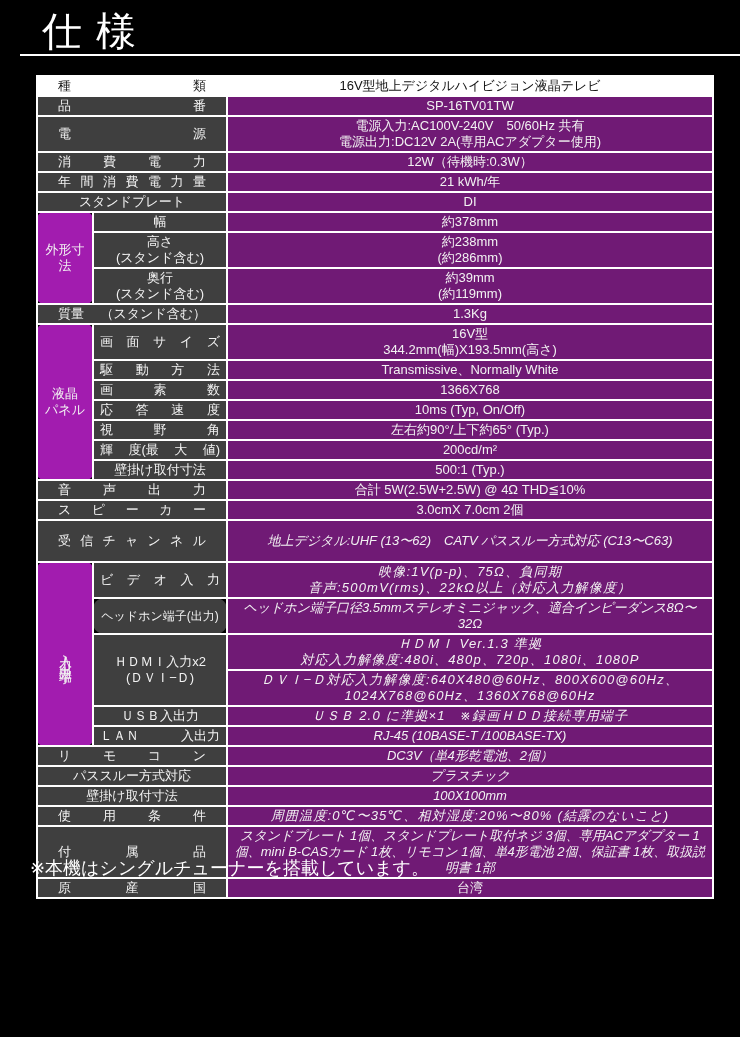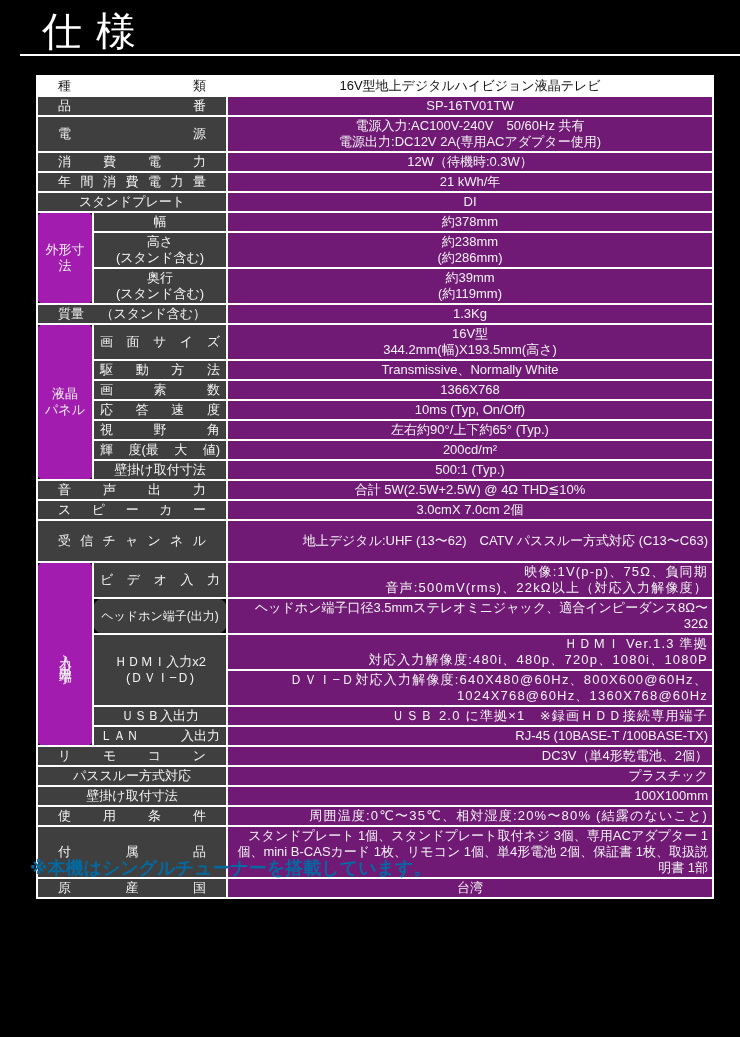--- a/index.html
+++ b/index.html
@@ -6,33 +6,33 @@
   .stage{position:relative;width:740px;height:1037px;background:#000;overflow:hidden;
          font-family:"Liberation Sans","DejaVu Sans",sans-serif;color:#f2f2f2;}
   .page-title{position:absolute;left:42px;top:4px;font-size:40px;font-weight:500;
               letter-spacing:14px;color:#fff;white-space:nowrap;}
   .title-rule{position:absolute;left:20px;top:54px;width:720px;height:2px;background:#fff;}
   .tbl-wrap{position:absolute;left:36px;top:75px;width:676px;}
   table.spec{border-collapse:collapse;table-layout:fixed;width:676px;font-size:13px;line-height:16px;}
   table.spec td{border:2px solid #fff;padding:1px 4px;vertical-align:middle;overflow:hidden;}
   td.lblc{background:#3f3f3f;}
   td.valc{background:#701a75;text-align:center;white-space:pre-line;}
-  td.left{text-align:right;padding-left:8px;}
+  td.left{text-align:center;padding-left:8px;font-style:italic;}
   tr.white td{background:#fff;color:#111;}
   tr.h1{height:18px;} tr.h2{height:34px;} tr.hc{height:42px;} tr.ha{height:36px;}
   .lab{width:100%;text-align:center;white-space:pre-line;}
   td.l2 .lab{padding:0 16px;box-sizing:border-box;}
   td.sub .lab{padding:0 2px;box-sizing:border-box;}
   .jflex{display:flex;justify-content:space-between;align-items:center;white-space:nowrap;}
   td.grp{background:#a21caf;text-align:center;padding:1px 0;border-radius:7px;}
   .vtext{writing-mode:vertical-rl;text-orientation:upright;margin:0 auto;letter-spacing:3px;}
   .fs12{font-size:12px;border-radius:11px;}
   .ls1{letter-spacing:1.2px;}
   .fsA{font-size:13px;line-height:16px;}
-  .footnotes{position:absolute;left:30px;top:854px;font-size:18px;line-height:28px;color:#0369a1;font-weight:bold;}
+  .footnotes{position:absolute;left:30px;top:854px;font-size:18px;line-height:28px;color:#ffffff;}
   .fn-indent{padding-left:1.1em;}
 </style>
 </head>
 <body>
 
 <div class="stage">
   <div class="page-title">仕様</div>
   <div class="title-rule"></div>
 
   <div class="tbl-wrap">

